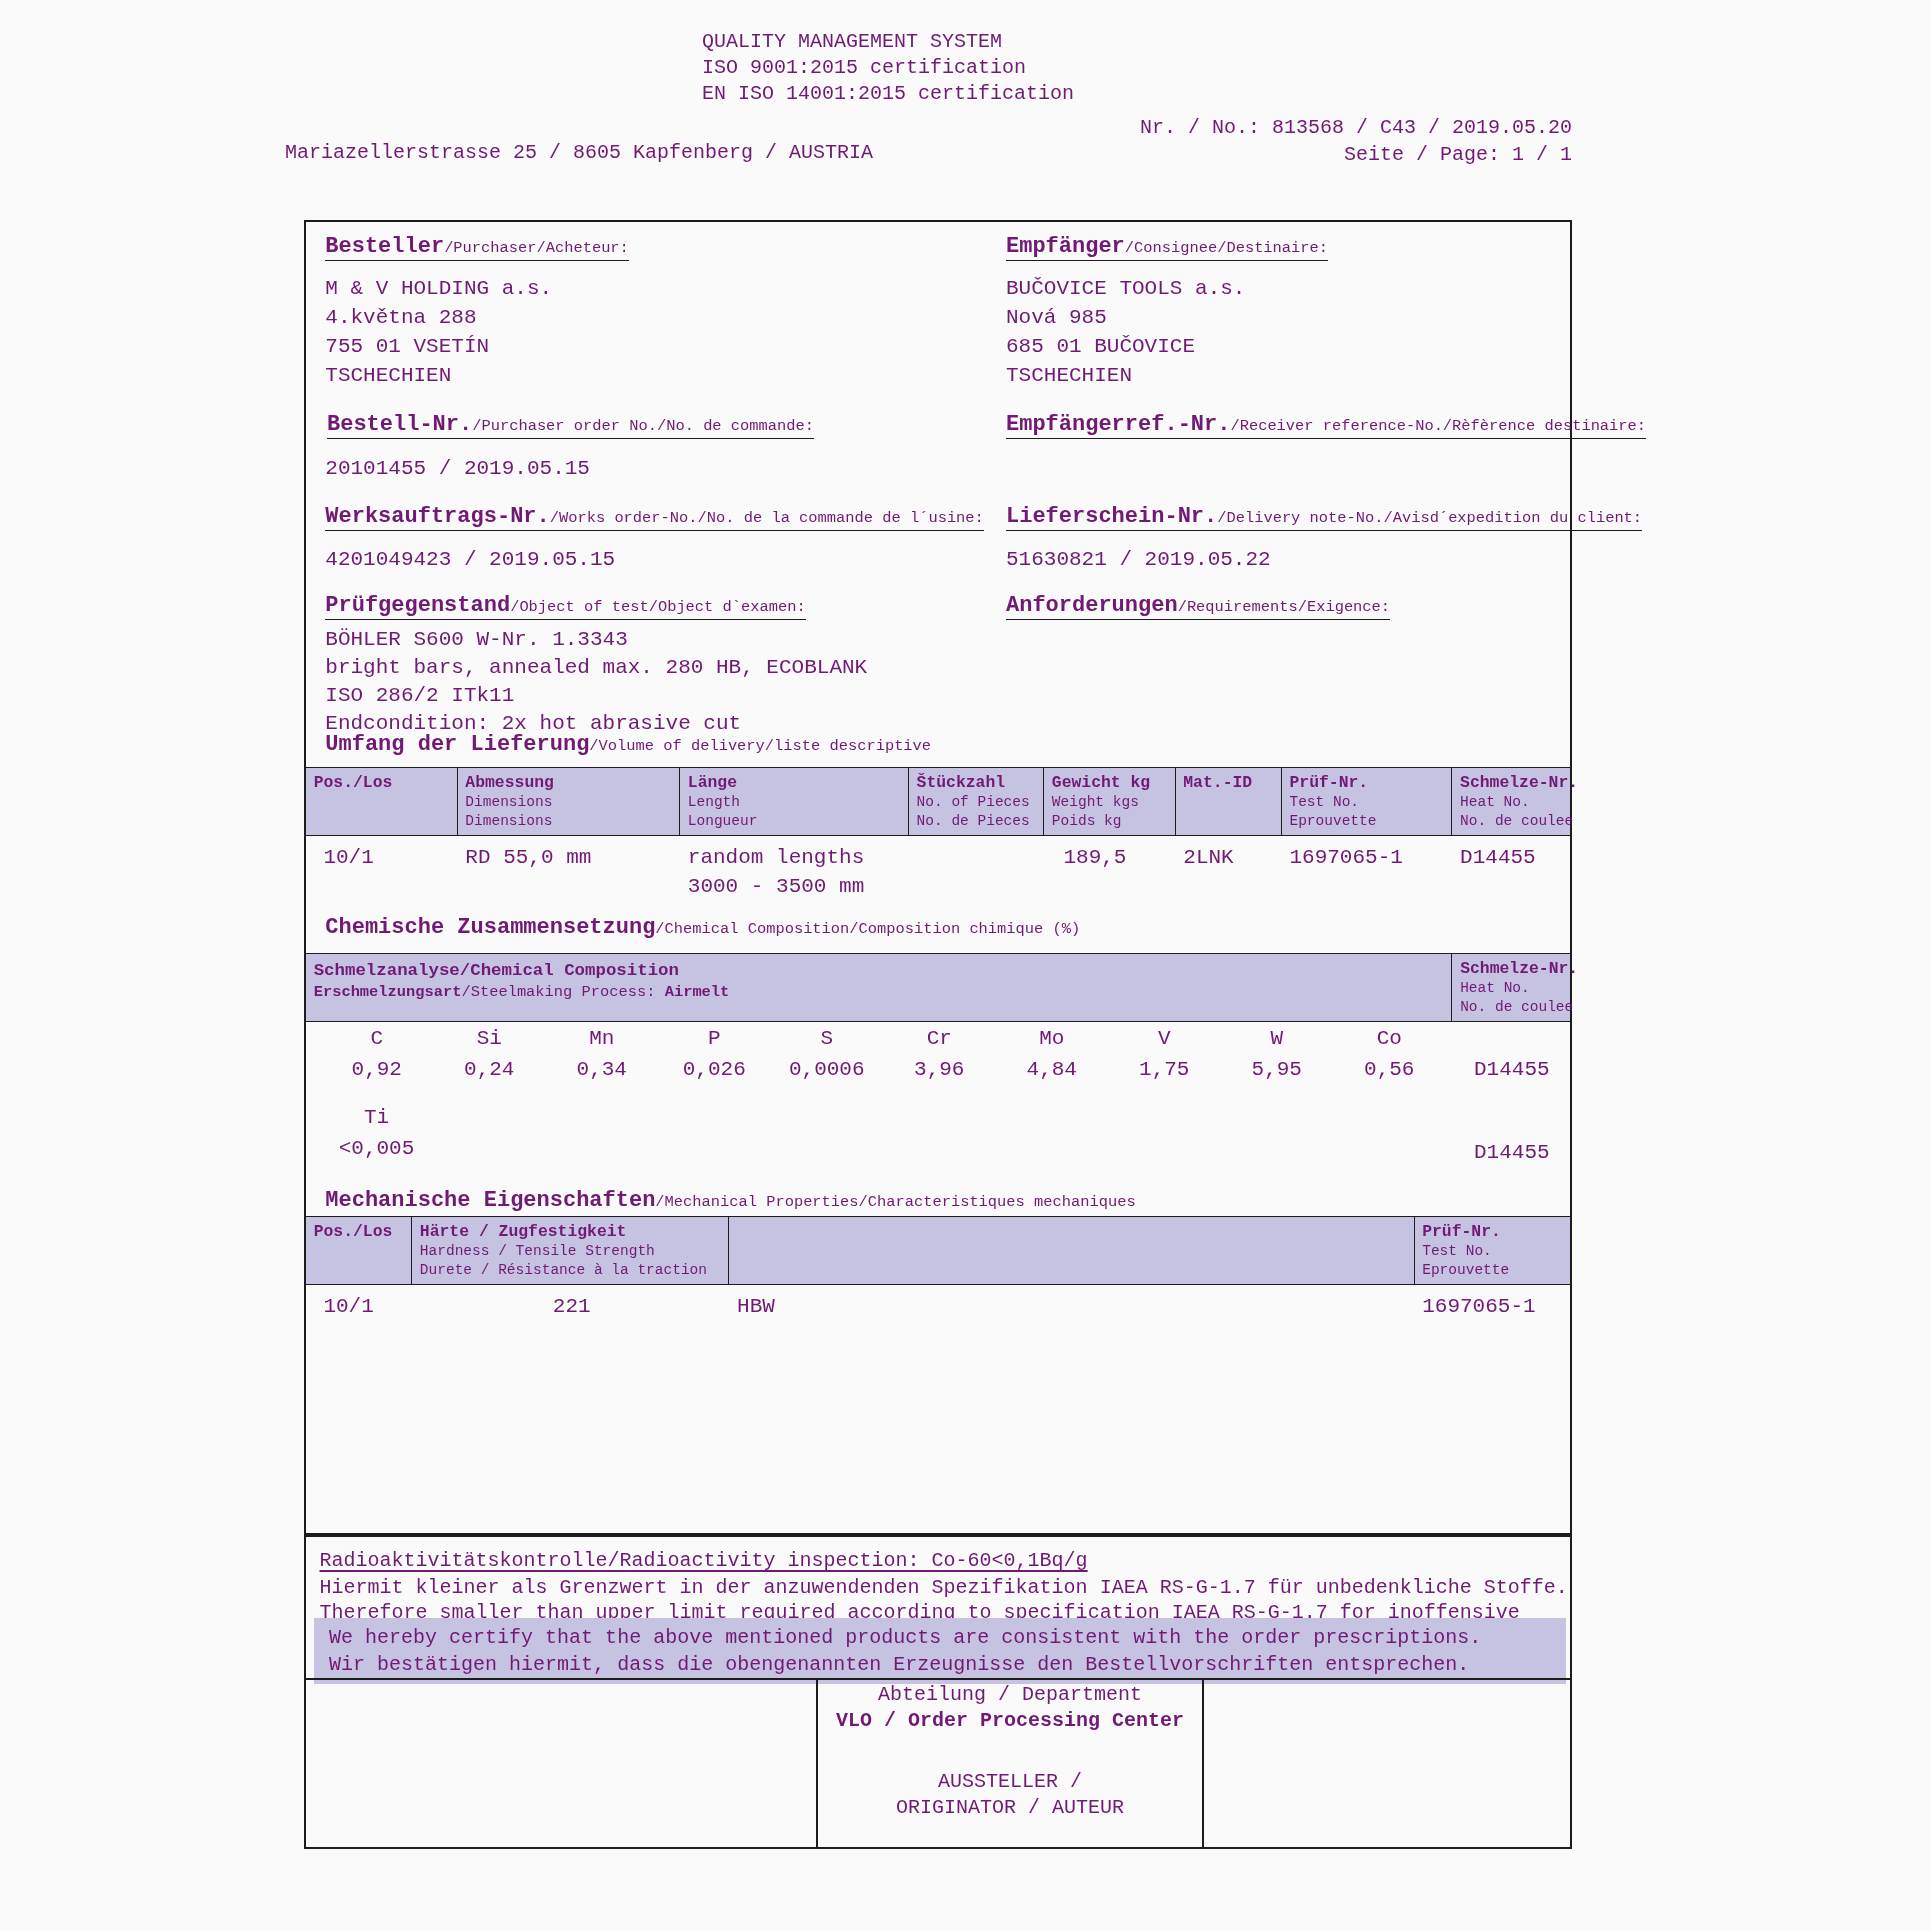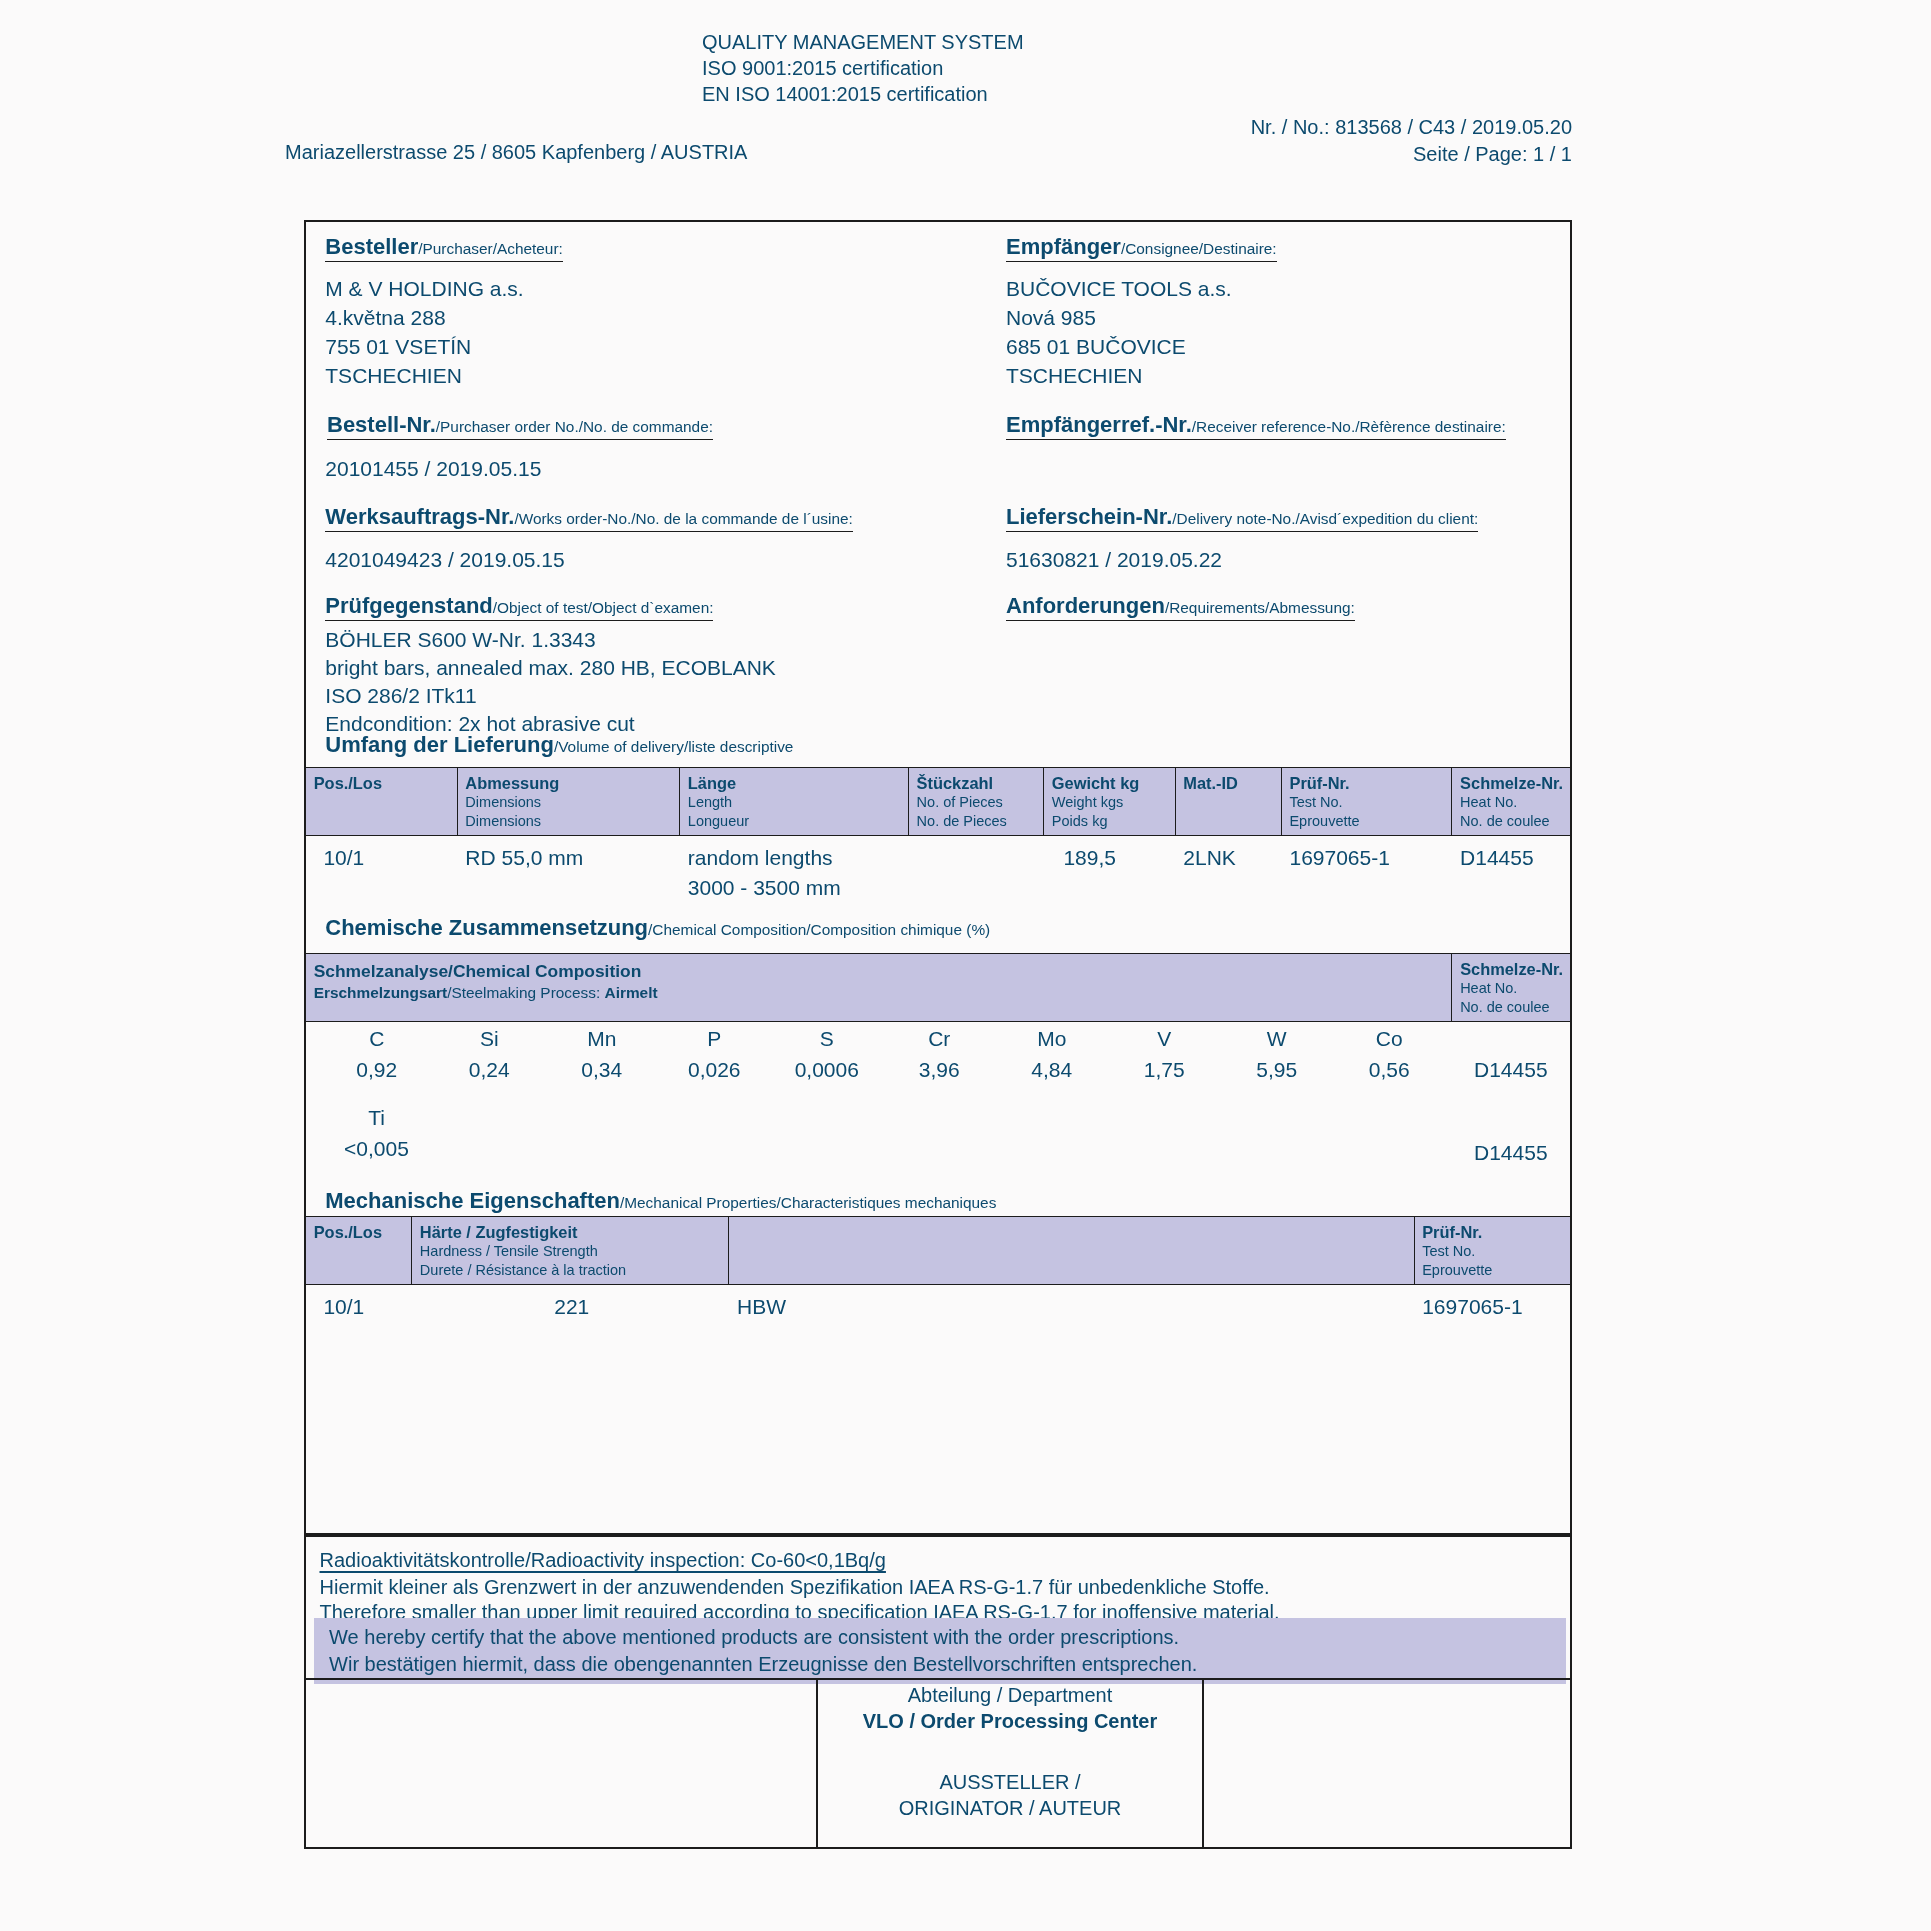--- a/index.html
+++ b/index.html
@@ -1,17 +1,17 @@
 <!DOCTYPE html>
 <html><head>
 <meta charset="utf-8">
 <style>
   html,body{margin:0;padding:0;background:#d9d9d9;}
   .page{position:relative;width:1931px;height:1931px;background:#fbfafa;
-        font-family:Liberation Sans, sans-serif;color:#0c4a6e;overflow:hidden;}
+        font-family:Liberation Mono, monospace;color:#701a75;overflow:hidden;}
   .abs{position:absolute;}
   
   .top-center{left:702px;top:29px;font-size:20px;line-height:26px;}
   .top-right{left:1045px;top:31px;width:270px;text-align:center;font-size:20px;line-height:26px;}
   .ref-no{right:359px;top:116px;font-size:20px;text-align:right;}
   .addr{left:285px;top:141px;font-size:20px;}
   .page-no{right:359px;top:143px;font-size:20px;text-align:right;}
   
   .main-box{left:304px;top:220px;width:1268px;height:1629px;border:2.9px solid #1c1c1c;box-sizing:border-box;}
   .sec-h{display:inline-block;border-bottom:1.9px solid #1c1c1c;padding-bottom:1px;white-space:nowrap;}
@@ -102,21 +102,21 @@
     <div class="abs" style="left:19.3px;top:371px;">
       <span class="sec-h"><span class="de">Prüfgegenstand</span><span class="sub">/Object of test/Object d`examen:</span></span>
     </div>
     <div class="abs val" style="left:19.3px;top:404px;line-height:28px;">
       <div>BÖHLER S600 W-Nr. 1.3343</div>
       <div>bright bars, annealed max. 280 HB, ECOBLANK</div>
       <div>ISO 286/2  ITk11</div>
       <div>Endcondition: 2x hot abrasive cut</div>
     </div>
     <div class="abs" style="left:700px;top:371px;">
-      <span class="sec-h"><span class="de">Anforderungen</span><span class="sub">/Requirements/Abmessung:</span></span>
+      <span class="sec-h"><span class="de">Anforderungen</span><span class="sub">/Requirements/Exigence:</span></span>
     </div>
 
     <div class="abs" style="left:19.3px;top:510px;">
       <span class="de" style="font-weight:bold;font-size:22px;">Umfang der Lieferung</span><span class="sub" style="font-size:15.4px;">/Volume of delivery/liste descriptive</span>
     </div>
 
     <div class="abs tbl" style="top:545px;">
       <div class="flexrow hband">
         <div class="hcell dw1">
             <div class="c1">Pos./Los</div>

